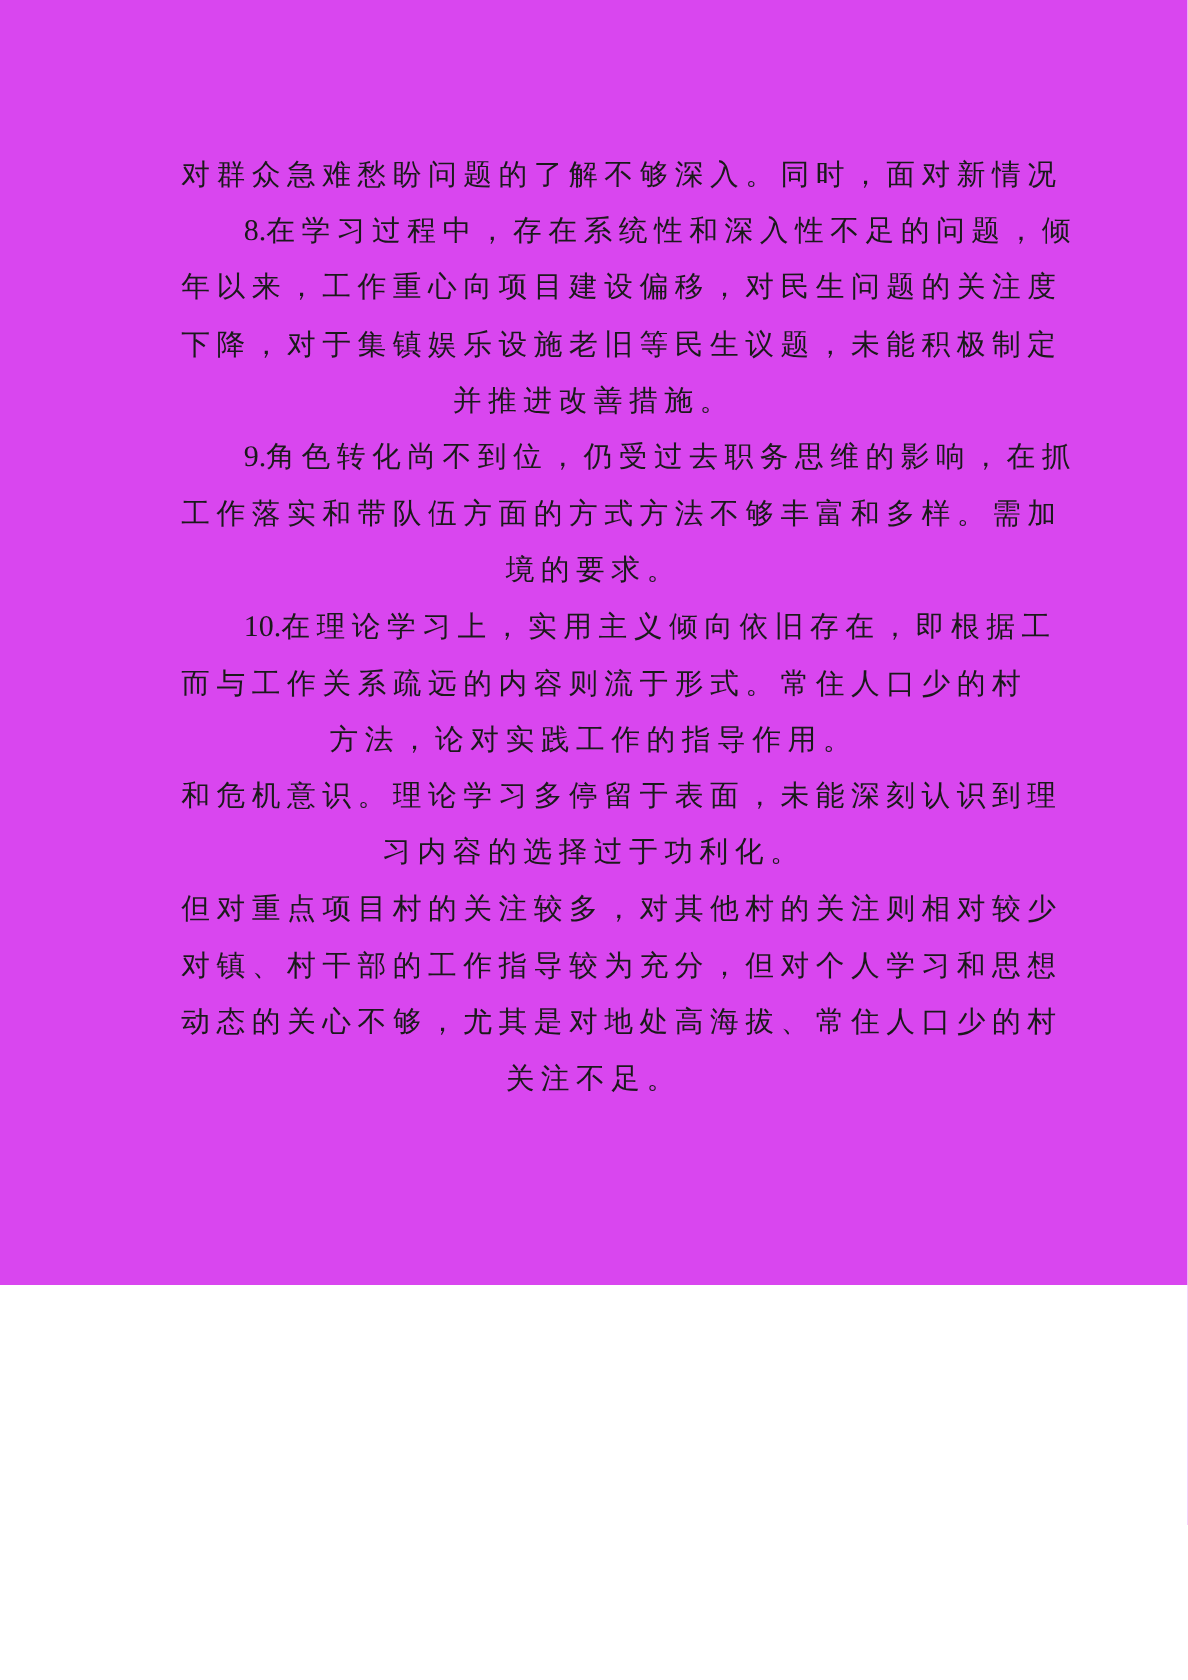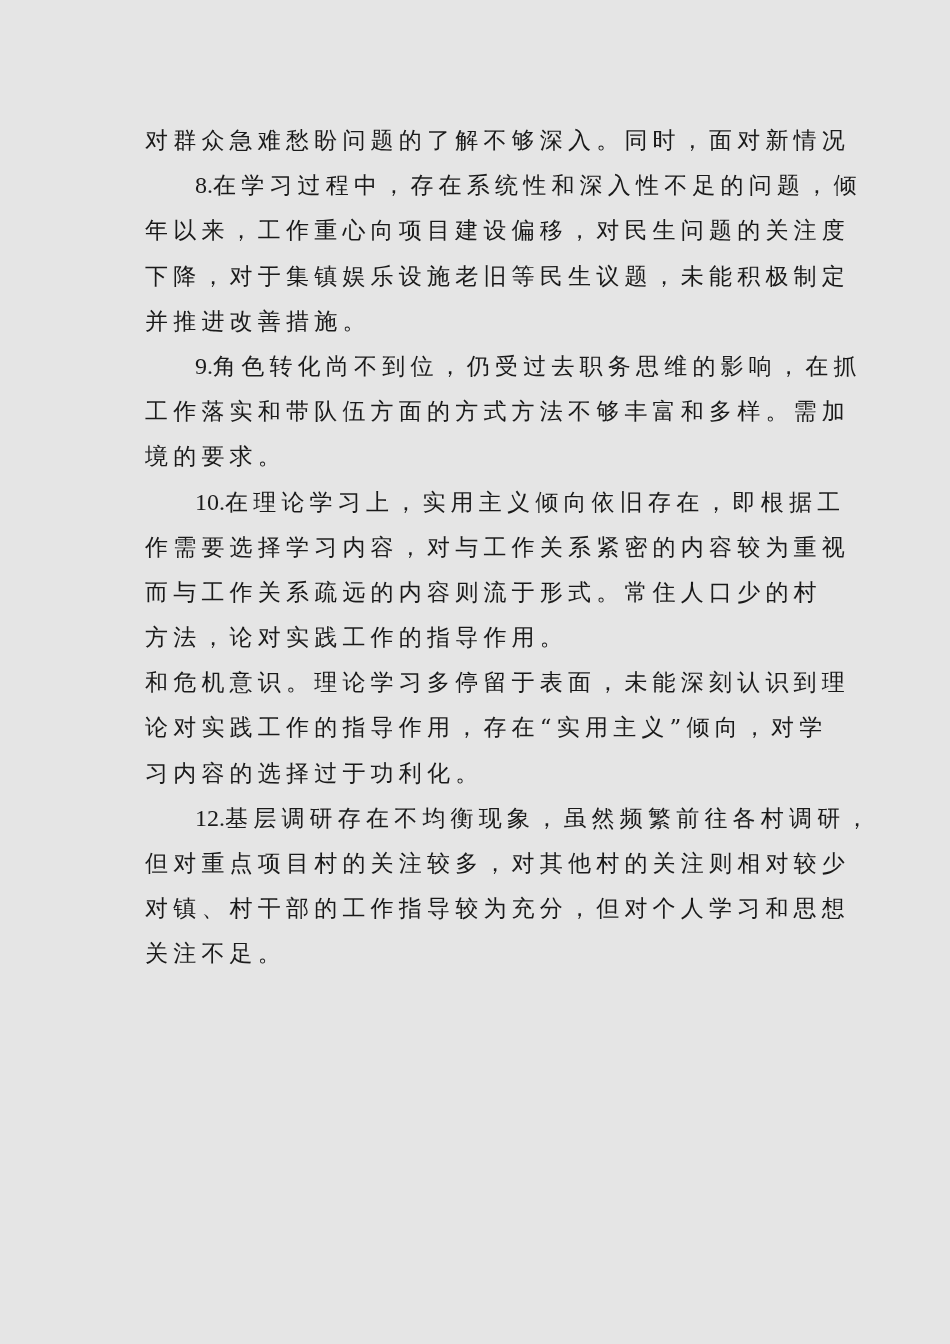--- a/index.html
+++ b/index.html
@@ -13,22 +13,23 @@
       position: relative;
       overflow: hidden;
       font-family: "DejaVu Serif", "Liberation Serif", serif;
       color: #1a1a1a;
     }
     .page {
       position: absolute;
       left: 0;
       top: 0;
       width: 950px;
-      height: 1344px;
-      background: #e5e5e5;
+      height: 1028px;
+      background: #d946ef;
+      text-align: center;
     }
     .content {
       position: absolute;
       left: 145px;
       top: 118px;
       width: 660px;
     }
     .line {
       height: 45.2px;
       line-height: 45.2px;
@@ -63,32 +64,30 @@
     </div>
 
     <div>
       <div class="line indent"><span class="num">9.</span><span>角色转化尚不到位，仍受过去职务思维的影响，在抓</span></div>
       <div class="line">工作落实和带队伍方面的方式方法不够丰富和多样。需加</div>
       <div class="line">境的要求。</div>
     </div>
 
     <div>
       <div class="line indent"><span class="num">10.</span><span>在理论学习上，实用主义倾向依旧存在，即根据工</span></div>
-      <div class="line">作需要选择学习内容，对与工作关系紧密的内容较为重视</div>
       <div class="line">而与工作关系疏远的内容则流于形式。常住人口少的村</div>
       <div class="line">方法，论对实践工作的指导作用。</div>
     </div>
 
     <div>
       <div class="line">和危机意识。理论学习多停留于表面，未能深刻认识到理</div>
-      <div class="line">论对实践工作的指导作用，存在“实用主义”倾向，对学</div>
       <div class="line">习内容的选择过于功利化。</div>
     </div>
 
     <div>
-      <div class="line indent"><span class="num">12.</span><span>基层调研存在不均衡现象，虽然频繁前往各村调研，</span></div>
       <div class="line">但对重点项目村的关注较多，对其他村的关注则相对较少</div>
       <div class="line">对镇、村干部的工作指导较为充分，但对个人学习和思想</div>
+      <div class="line">动态的关心不够，尤其是对地处高海拔、常住人口少的村</div>
       <div class="line">关注不足。</div>
     </div>
 
   </div>
 </div>
 
 </body></html>

